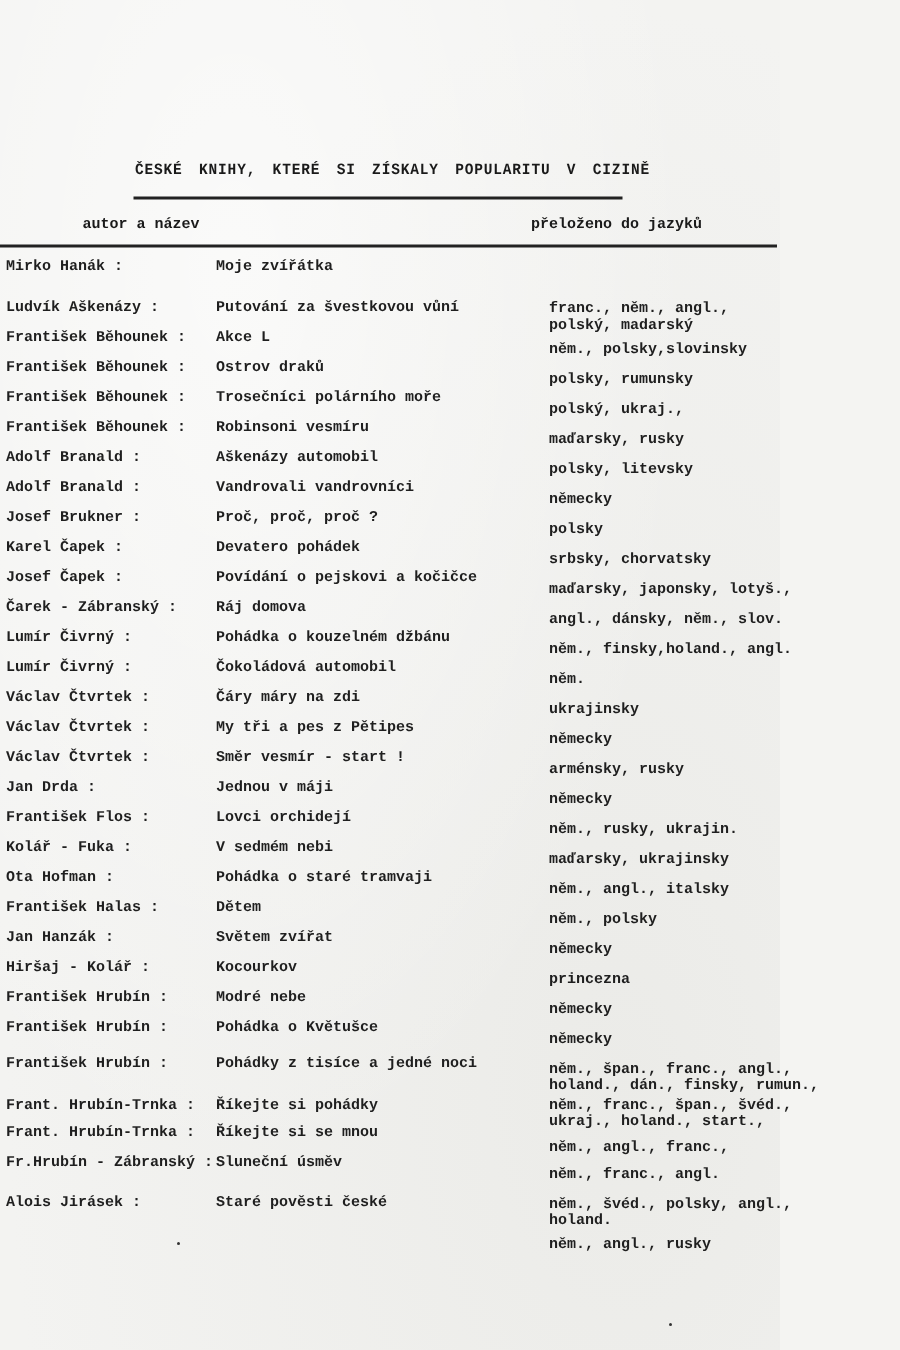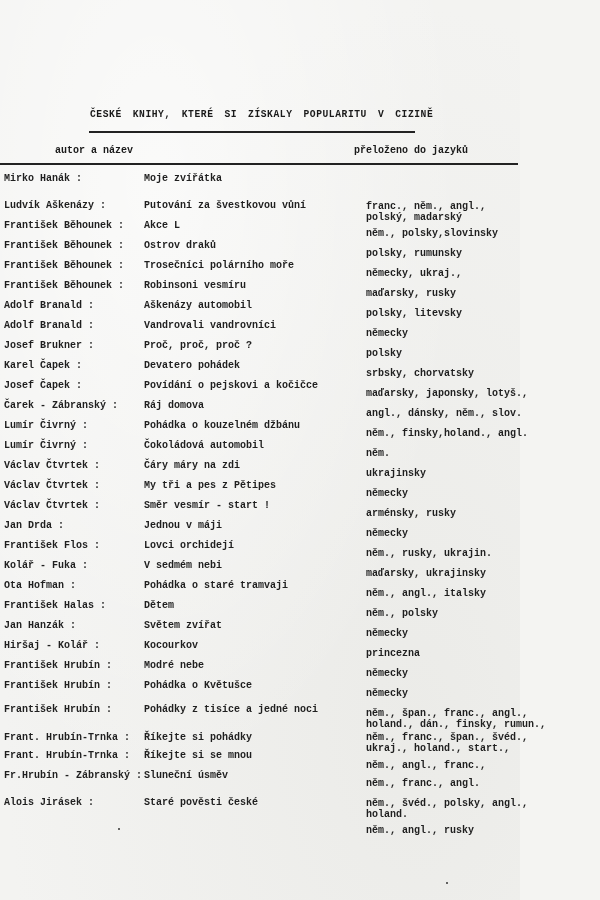--- a/index.html
+++ b/index.html
@@ -131,21 +131,21 @@
         <div class="author">František Běhounek :</div>
         <div class="book-title">Akce L</div>
         <div class="langs">
           <span>polsky, rumunsky</span>
         </div>
       </div>
       <div class="row" style="top: 240px;">
         <div class="author">František Běhounek :</div>
         <div class="book-title">Ostrov draků</div>
         <div class="langs">
-          <span>německy, ukraj.,</span>
+          <span>polský, ukraj.,</span>
         </div>
       </div>
       <div class="row" style="top: 260px;">
         <div class="author">František Běhounek :</div>
         <div class="book-title">Trosečníci polárního moře</div>
         <div class="langs">
           <span>maďarsky, rusky</span>
         </div>
       </div>
       <div class="row" style="top: 280px;">

